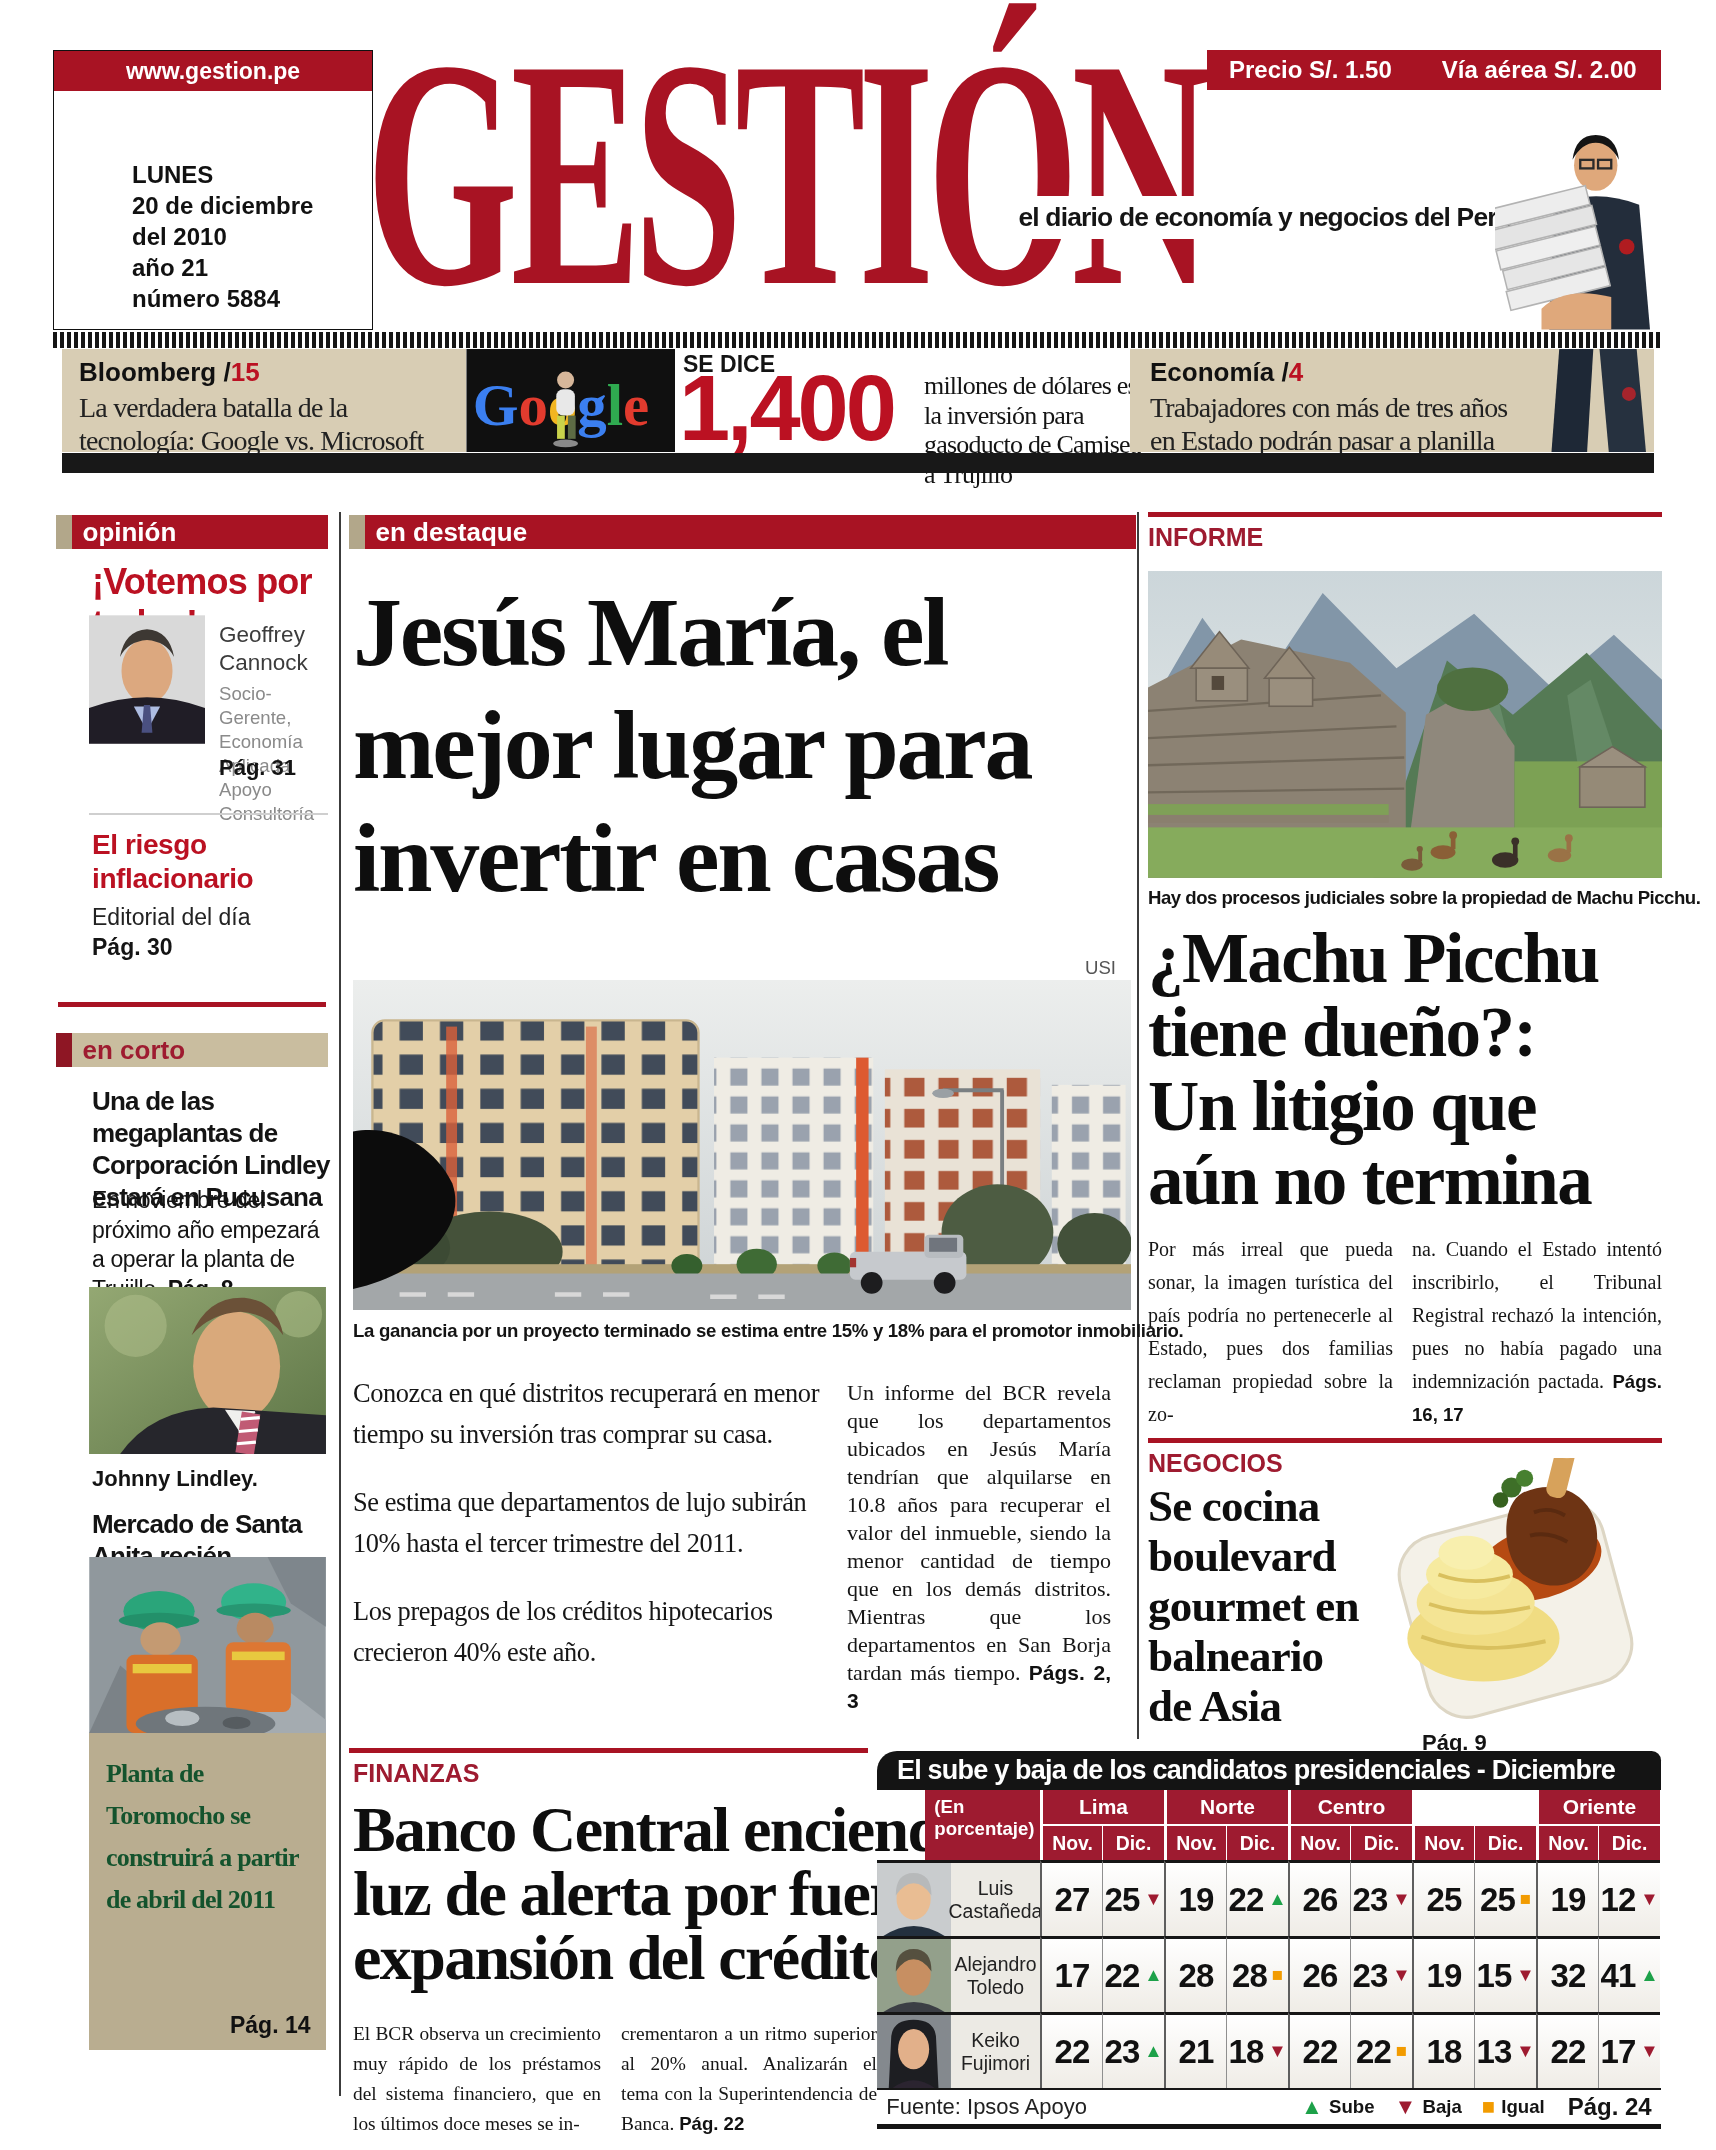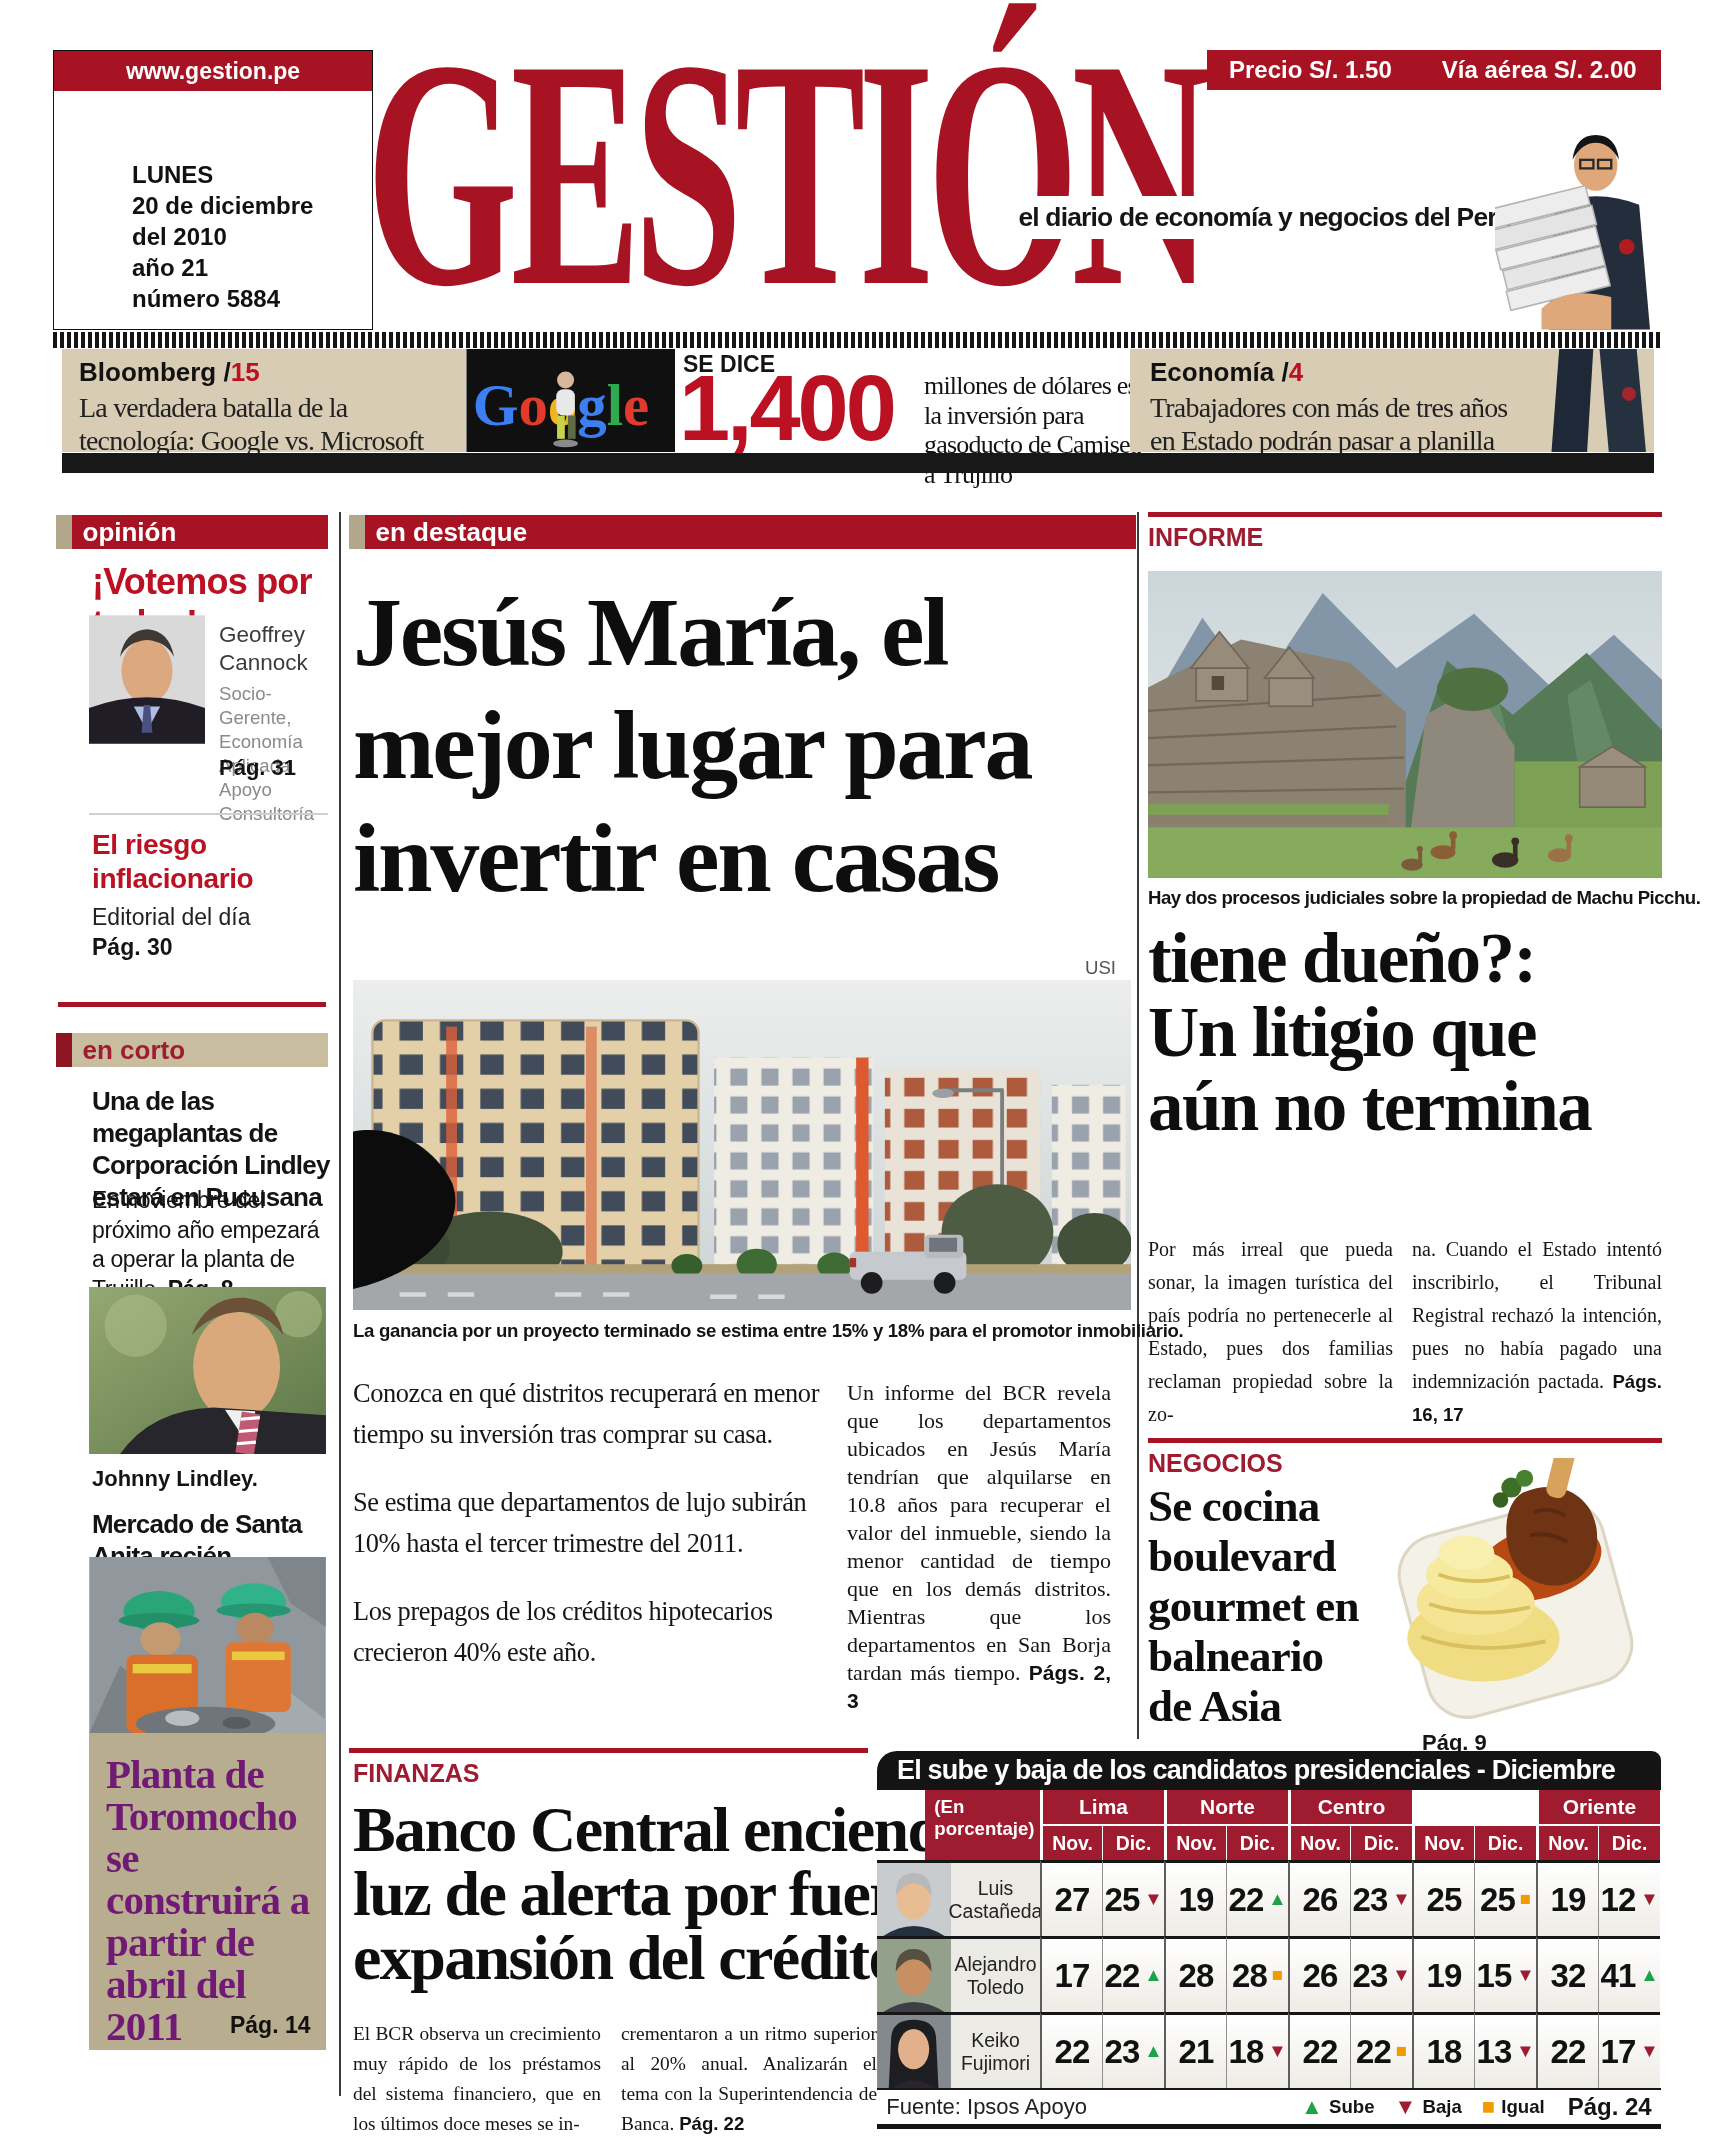--- a/index.html
+++ b/index.html
@@ -72,21 +72,21 @@
 
   #ec-head{left:56px;top:1033px;width:272px}
   #c1-title{left:92px;top:1085px;width:245px;font-weight:bold;font-size:26px;line-height:32px;letter-spacing:-0.8px}
   #c1-body{left:92px;top:1186px;width:237px;font-size:23px;line-height:29.5px;letter-spacing:-0.4px}
   #lnd-photo{left:89px;top:1287px;width:237px;height:167px}
   #lnd-cap{left:92px;top:1466px;font-weight:bold;font-size:22px}
   #c2-title{left:92px;top:1508px;width:248px;font-weight:bold;font-size:26px;line-height:32px;letter-spacing:-0.8px}
   #c2-body{left:92px;top:1607px;width:237px;font-size:23px;line-height:29.5px;letter-spacing:-0.4px}
   #toro-box{left:89px;top:1733px;width:237px;height:317px;background:var(--tanbox)}
   #toro-photo{left:0;top:-176px;width:237px;height:176px}
-  #toro-title{padding:20px 12px 0 17px;font-family:"Liberation Serif",serif;font-weight:bold;font-size:41px;line-height:42px;color:#701a75;letter-spacing:-0.8px}
+  #toro-title{padding:20px 12px 0 17px;font-family:"Liberation Serif",serif;font-weight:bold;font-size:26px;line-height:42px;color:#14532d;letter-spacing:-0.8px}
   #toro-page{position:absolute;right:15.5px;bottom:11px;font-weight:bold;font-size:23px}
   .pageref{font-family:"Liberation Sans",sans-serif;font-weight:bold;color:#111}
 
   
   #dq-head{left:349px;top:515px;width:787px}
   #main-hl{left:353px;top:576px;width:792px;font-family:"Liberation Serif",serif;font-weight:bold;
            font-size:98px;line-height:113px;letter-spacing:-2.3px;color:#0e0e0e}
   #usi{left:1085px;top:957px;font-size:18.6px;color:#555}
   #main-photo{left:353px;top:980px;width:778px;height:330px;background:#dfe3e2}
   #main-cap{left:353px;top:1320px;width:784px;font-weight:bold;font-size:18.6px;letter-spacing:-0.3px;white-space:nowrap}
@@ -467,20 +467,21 @@
           <circle cx="542" cy="344" r="5" fill="#9a7246"></circle>
         <ellipse cx="340" cy="378" rx="14" ry="8" fill="#7a5b3a"></ellipse>
           <rect x="348" y="360" width="5" height="14" fill="#7a5b3a"></rect>
           <circle cx="350" cy="358" r="4" fill="#7a5b3a"></circle>
       </g>
     </svg>
   </div>
 
   <div class="abs" id="mp-cap">Hay dos procesos judiciales sobre la propiedad de Machu Picchu.</div>
   <div class="abs" id="mp-hl">
+    <div>¿Machu Picchu</div>
     <div>tiene dueño?:</div>
     <div>Un litigio que</div>
     <div>aún no termina</div>
   </div>
   <div class="abs twocol" id="mp-c1">Por más irreal que pueda sonar, la imagen turística del país podría no pertenecerle al Estado, pues dos familias reclaman propiedad sobre la zo-</div>
   <p class="abs twocol" id="mp-c2" style="margin:0"><span>na. Cuando el Estado intentó inscribirlo, el Tribunal Registral rechazó la intención, pues no había pagado una indemnización pactada.</span> <b class="pageref">Págs. 16, 17</b></p>
 
   <div class="abs redrule" id="ng-rule"></div>
   <div class="abs kicker" id="ng-label">NEGOCIOS</div>
   <div class="abs" id="ng-hl">

